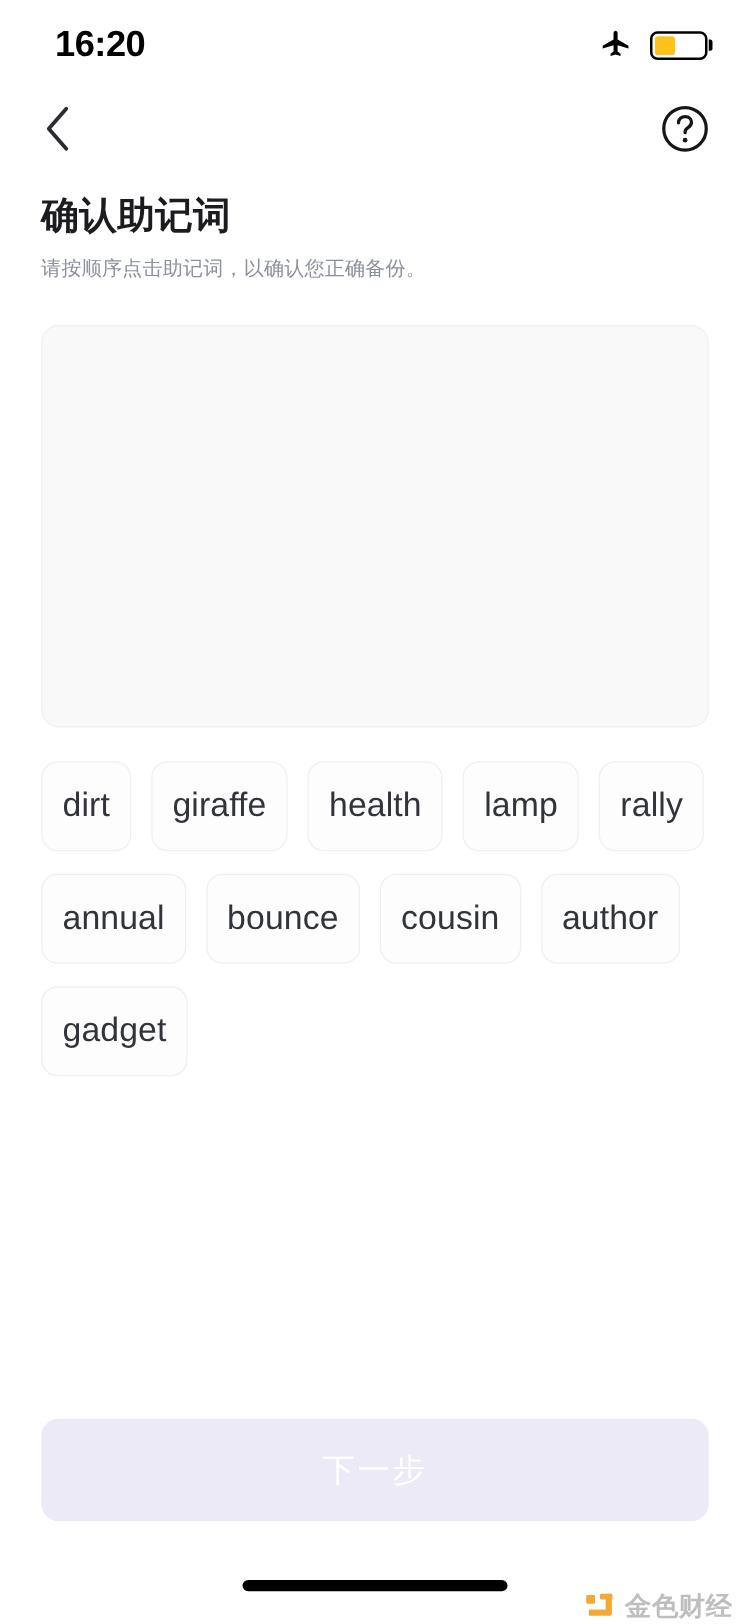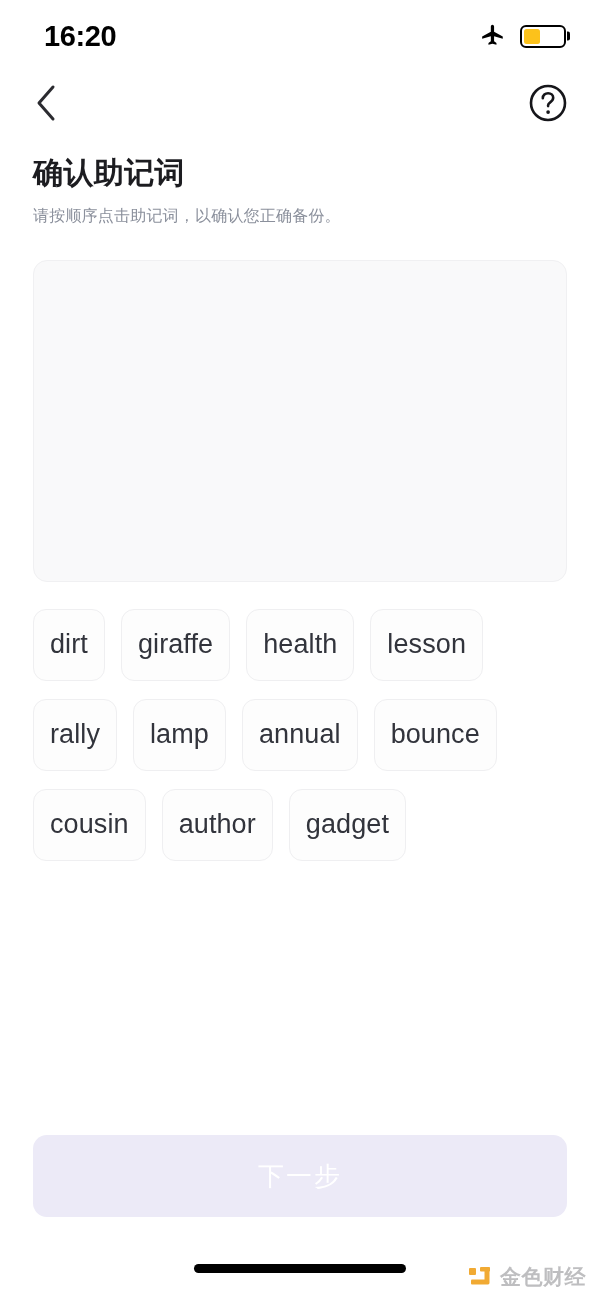--- a/index.html
+++ b/index.html
@@ -209,21 +209,21 @@
     width: 212px;
     height: 9px;
     background: #000000;
     border-radius: 5px;
   }
 
   
   .watermark {
     position: absolute;
     right: 14px;
-    bottom: 8px;
+    bottom: 0;
     display: flex;
     align-items: center;
     gap: 7px;
     opacity: 0.92;
   }
 
   .wm-logo {
     width: 26px;
     height: 26px;
     display: block;
@@ -272,23 +272,22 @@
     <div class="page-title">确认助记词</div>
     <div class="page-subtitle">请按顺序点击助记词，以确认您正确备份。</div>
   </div>
 
   <div class="drop-zone" id="drop-zone"></div>
 
   <div class="word-bank" id="word-bank">
       <div class="word-chip">dirt</div>
       <div class="word-chip">giraffe</div>
       <div class="word-chip">health</div>
-      <div class="word-chip">lesson</div>
+      <div class="word-chip">lamp</div>
       <div class="word-chip">rally</div>
-      <div class="word-chip">lamp</div>
       <div class="word-chip">annual</div>
       <div class="word-chip">bounce</div>
       <div class="word-chip">cousin</div>
       <div class="word-chip">author</div>
       <div class="word-chip">gadget</div>
     </div>
 
   <div class="footer">
     <button class="next-button">下一步</button>
   </div>

